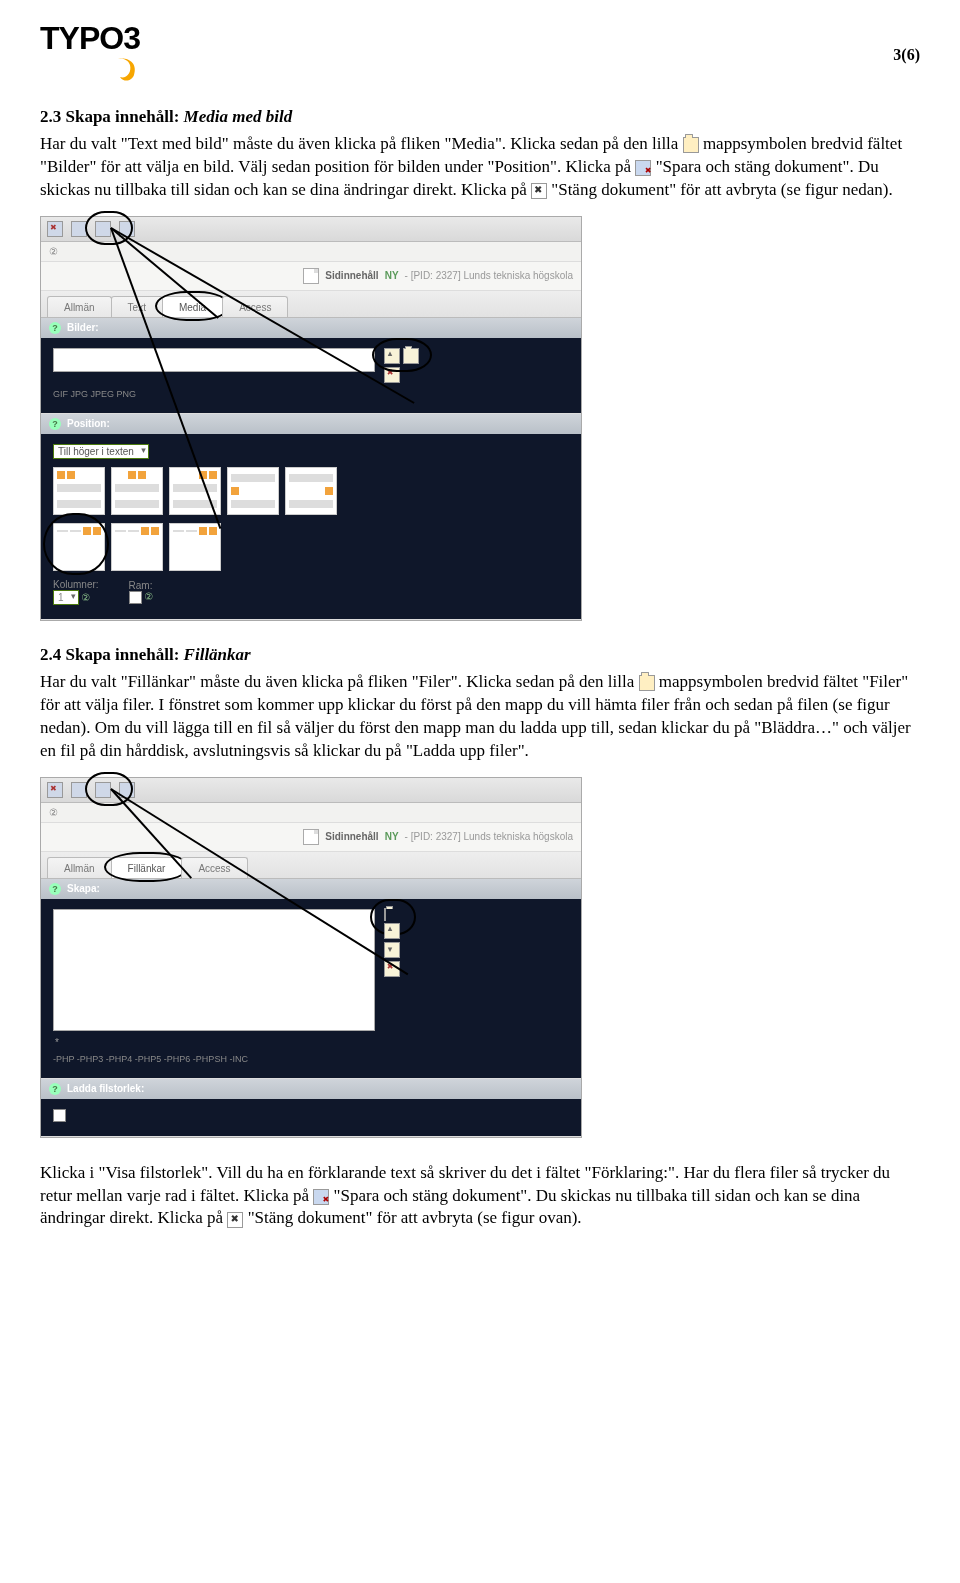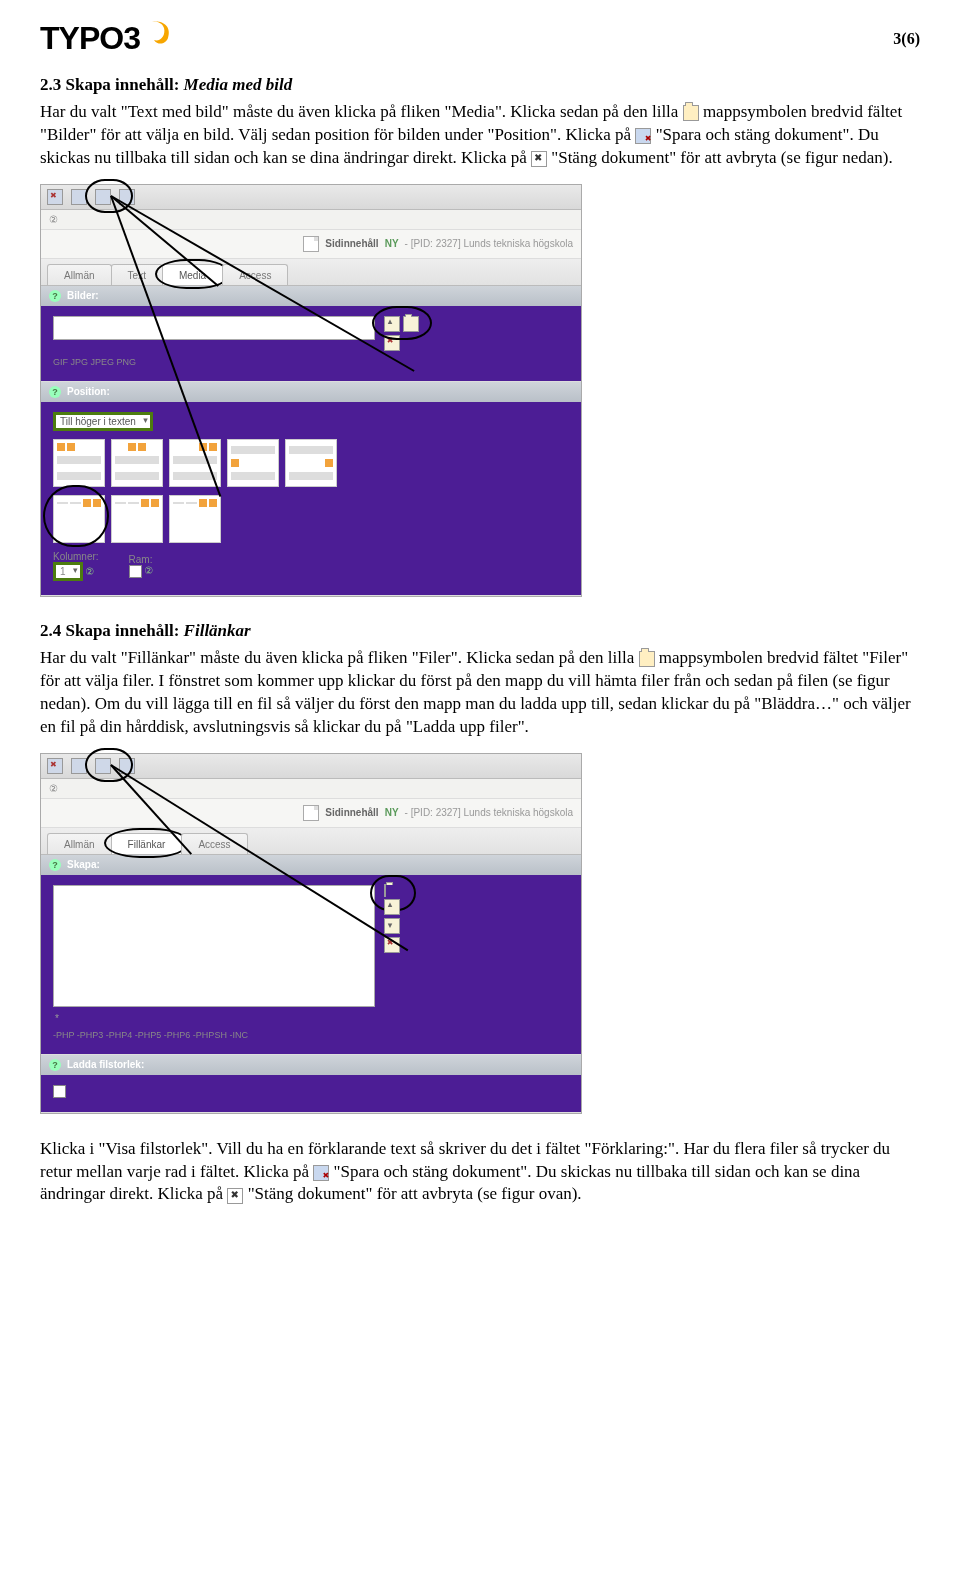--- a/index.html
+++ b/index.html
@@ -4,21 +4,21 @@
 <style>
   body {
     margin: 0;
     padding: 20px 40px;
     font-family: "Times New Roman", serif;
     background: #fff;
     color: #000;
     width: 880px;
   }
   .header-row { display: flex; align-items: center; justify-content: space-between; margin-bottom: 10px; }
-  .logo-box { display: flex; align-items: flex-start; }
+  .logo-box { display: flex; align-items: flex-end; flex-direction: column; }
   .logo-text { font-family: Arial, sans-serif; font-weight: bold; font-size: 32px; color: #000; letter-spacing: -1px; }
   .logo-mark { margin-left: 6px; }
   .doc-title { font-family: Arial, sans-serif; font-size: 24px; font-weight: bold; text-align: center; flex: 1; }
   .page-num { font-size: 16px; font-weight: bold; }
   p { font-size: 17px; line-height: 1.35; margin: 6px 0 14px 0; }
   .sect-head { font-size: 17px; font-weight: bold; margin-top: 18px; }
   .sect-head i { font-style: italic; font-weight: bold; }
   .inline-icon { display: inline-block; vertical-align: middle; width: 14px; height: 14px; border: 1px solid #999; background: #ffefc2; position: relative; }
   .inline-icon.folder::before { content:""; position:absolute; top:-4px; left:1px; width:6px; height:3px; background:#ffefc2; border:1px solid #999; border-bottom:none; border-radius:1px 1px 0 0;}
   .inline-icon.save { background:#c9d8ef; }
@@ -35,38 +35,38 @@
   .panel-title b{ color:#666; font-weight:bold;}
   .panel-title .meta{ color:#999; }
   .doc-ic { width:14px; height:14px; border:1px solid #aaa; background:#fff; display:inline-block; position:relative;}
   .doc-ic::after{content:""; position:absolute; top:0;right:0; width:4px;height:4px; background:#ddd;}
   .tabs { display:flex; align-items:flex-end; height:26px; background:linear-gradient(#eee,#e2e2e2); border-bottom:1px solid #bbb; padding:0 6px; gap:0;}
   .tab { padding:5px 16px 4px 16px; border:1px solid #bbb; border-bottom:none; background:linear-gradient(#f4f4f4,#e8e8e8); color:#777; border-radius:3px 3px 0 0; margin-right:-1px; position:relative;}
   .tab.active { background:#fff; color:#555;}
   .tab.circled::after { content:""; position:absolute; left:-8px; top:-6px; right:-8px; bottom:-4px; border:2px solid #000; border-radius:50%/60%; }
   .field-hdr { background:linear-gradient(#cfd4da,#b9c0c8); color:#fff; padding:4px 8px; font-weight:bold; display:flex; align-items:center; gap:6px;}
   .field-hdr .q { width:12px;height:12px;border-radius:50%;background:#9fb; color:#474; font-size:9px; display:flex;align-items:center;justify-content:center;}
-  .field-body { background:#4c1d95; padding:10px 12px 14px 12px; border-bottom:1px solid #ddd;}
+  .field-body { background:#0f172a; padding:10px 12px 14px 12px; border-bottom:1px solid #ddd;}
   .txtbox { background:#fff; border:1px solid #aaa; height:22px; width:320px; display:inline-block;}
   .ctrl-col { display:inline-flex; flex-direction:column; gap:3px; vertical-align:top; margin-left:6px; position:relative;}
   .ctrl-col .row1 { display:flex; gap:3px;}
   .mini { width:14px; height:14px; border:1px solid #999; background:#f8f3d8; position:relative;}
   .mini.folder::before{content:""; position:absolute; top:-3px; left:1px; width:5px; height:2px; background:#f8f3d8; border:1px solid #999; border-bottom:none;}
   .mini.up::after{content:"▴"; position:absolute; left:3px; top:-1px; font-size:9px; color:#666;}
   .mini.x::after{content:"✖"; position:absolute; left:2px; top:0px; font-size:8px; color:#a33;}
   .ctrl-col.circled::after{ content:""; position:absolute; top:-10px; left:-12px; width:56px; height:30px; border:2px solid #000; border-radius:50%/60%;}
   .fmt { color:#888; margin-top:6px; font-size:9px;}
   .pos-grid { display:flex; gap:6px; margin:8px 0;}
   .pos-cell { width:44px; height:40px; border:1px solid #ccc; background:#fff; display:flex; flex-direction:column; padding:3px; gap:2px;}
   .pos-cell .barrow{ display:flex; gap:2px;}
   .pos-cell .sq{ width:8px;height:8px; background:#f2a33c;}
   .pos-cell .ln{ height:2px; background:#ddd; flex:1; margin:3px 0;}
   .pos-row2 .pos-cell { flex-direction:row; }
   .kr-row { display:flex; gap:30px; color:#888; margin-top:4px; align-items:center;}
-  .sel { border:3px solid #4d7c0f; background:#fff; padding:1px 14px 1px 4px; position:relative; display:inline-block;text-align:center;}
+  .sel { border:1px solid #4d7c0f; background:#fff; padding:1px 14px 1px 4px; position:relative; display:inline-block;text-align:center;}
   .sel::after{content:"▾"; position:absolute; right:2px; top:0; color:#666; font-size:9px;}
   .chk { width:11px;height:11px;border:1px solid #888;background:#fff; display:inline-block; vertical-align:middle;}
   .bigbox { background:#fff; border:1px solid #aaa; width:320px; height:120px; display:inline-block; vertical-align:top;}
   .side-ctrls { display:inline-flex; flex-direction:column; gap:3px; margin-left:6px; vertical-align:top;}
   .star { color:#999; margin:6px 0 2px 2px;}
   .ann-line { position:absolute; background:#000; height:2px; transform-origin: left center; z-index:5;}
   .circ-save { position:absolute; top:-6px; left:44px; width:44px; height:30px; border:2px solid #000; border-radius:50%/60%; z-index:5;}
   .ann-wrap { position:relative; }
 </style>
 </head>

